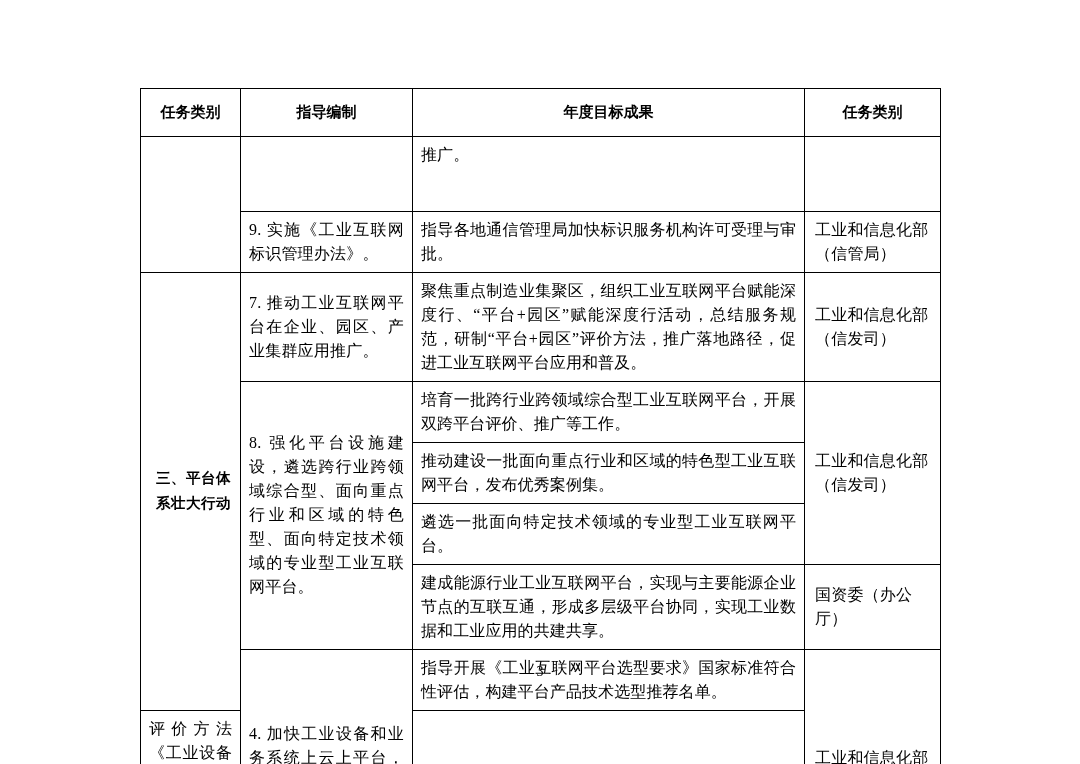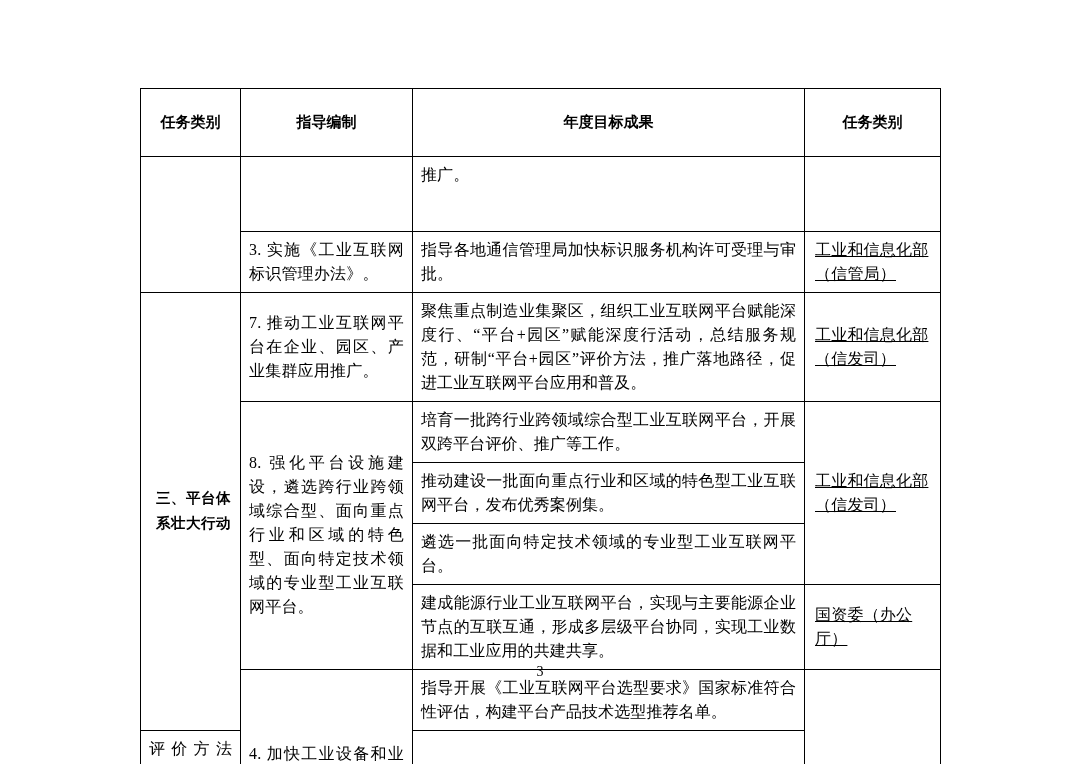--- a/index.html
+++ b/index.html
@@ -36,21 +36,21 @@
     padding: 6px 8px 6px 8px;
     font-size: 16px;
     line-height: 1.5;
     font-family: "Liberation Serif", "DejaVu Serif", serif;
   }
   .doc-table th {
     text-align: center;
     vertical-align: middle;
     font-weight: bold;
     font-size: 15px;
-    padding: 22px 4px;
+    padding: 12px 4px;
   }
   .col-a { width: 100px; }
   .col-b { width: 172px; }
   .col-c { width: 392px; }
   .col-d { width: 136px; }
 
   td.cat {
     text-align: center;
     vertical-align: middle;
     font-weight: bold;
@@ -67,21 +67,20 @@
   td.goal {
     text-align: justify;
     letter-spacing: 0.1px;
   }
   td.goal.mid { vertical-align: middle; margin-left: 36px; }
   td.owner {
     text-align: left;
     vertical-align: middle;
     letter-spacing: 0.2px;
     padding-left: 10px;
-    text-decoration: underline;
   }
   .page-number {
     position: absolute;
     left: 0;
     top: 664px;
     width: 1080px;
     text-align: center;
     font-size: 14px;
     font-family: "Liberation Serif", "DejaVu Serif", serif;
   }
@@ -110,21 +109,21 @@
     <tbody>
 
       <tr>
         <td class="cat" rowspan="2"></td>
         <td class="measure h-empty"></td>
         <td class="goal">推广。</td>
         <td class="owner"></td>
       </tr>
 
       <tr>
-        <td class="measure">3.  实施《工业互联网标识管理办法》。</td>
+        <td class="measure">9.  实施《工业互联网标识管理办法》。</td>
         <td class="goal mid">指导各地通信管理局加快标识服务机构许可受理与审批。</td>
         <td class="owner">工业和信息化部（信管局）</td>
       </tr>
 
       <tr>
         <td class="cat" rowspan="6">三、平台体系壮大行动</td>
         <td class="measure">7.  推动工业互联网平台在企业、园区、产业集群应用推广。</td>
         <td class="goal">聚焦重点制造业集聚区，组织工业互联网平台赋能深度行、“平台+园区”赋能深度行活动，总结服务规范，研制“平台+园区”评价方法，推广落地路径，促进工业互联网平台应用和普及。</td>
         <td class="owner">工业和信息化部（信发司）</td>
       </tr>

